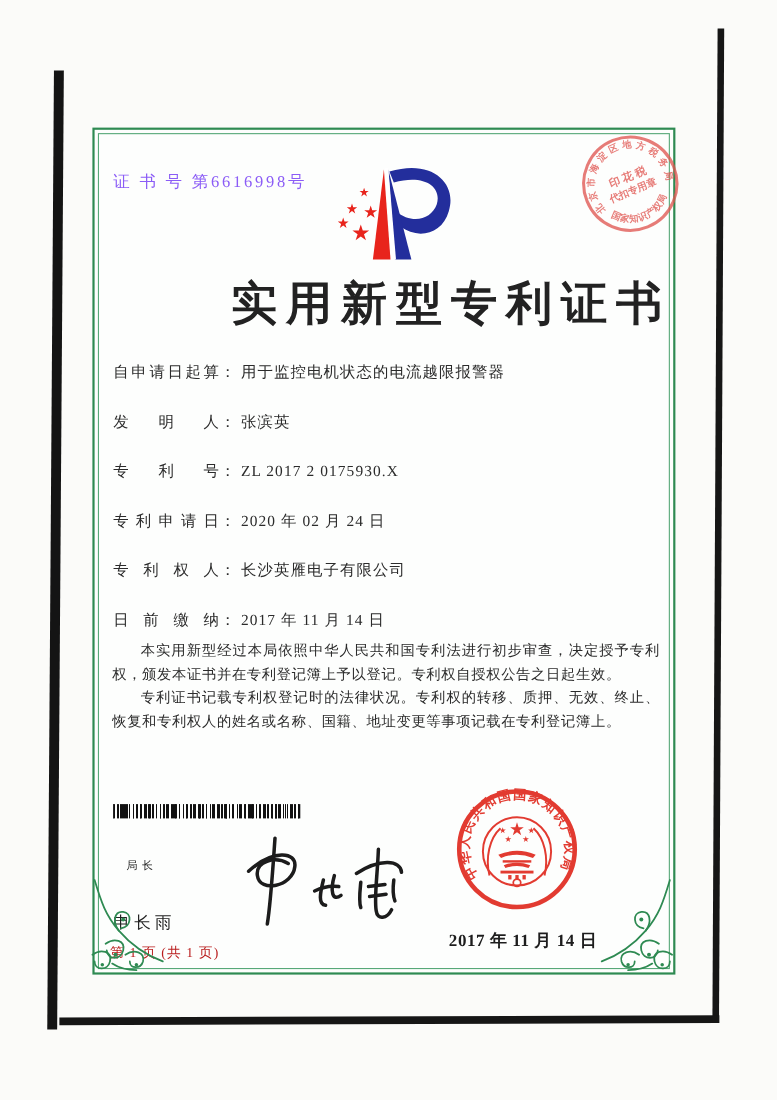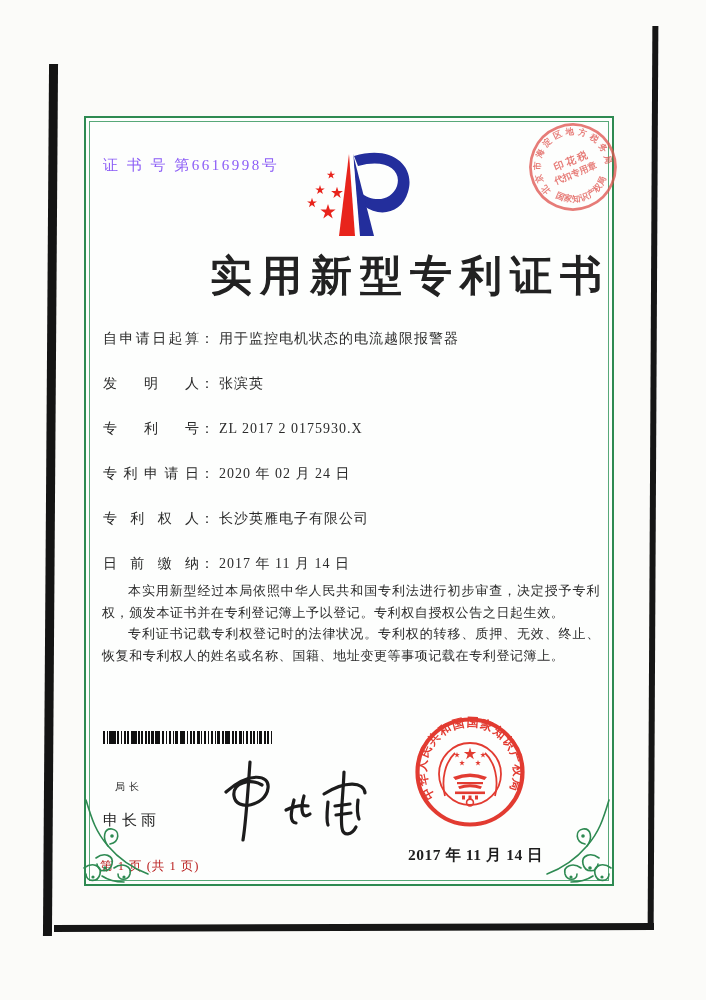--- a/index.html
+++ b/index.html
@@ -27,21 +27,21 @@
   .field-value{display:inline-block;margin-left:5px;letter-spacing:1px;}
   .paragraphs{position:absolute;left:102px;top:580px;width:498px;z-index:2;}
   .paragraphs p{margin:0;font-size:13px;line-height:21.5px;text-align:justify;text-indent:2em;letter-spacing:0.6px;}
   .barcode{position:absolute;left:103px;top:731px;width:170px;height:13px;z-index:2;
     background-image:
       repeating-linear-gradient(90deg,#111 0 1.5px,transparent 1.5px 3.5px),
       repeating-linear-gradient(90deg,#111 0 1px,transparent 1px 6px),
       repeating-linear-gradient(90deg,transparent 0 9px,#111 9px 11px,transparent 11px 23px);
   }
   .issuer-title{position:absolute;left:103px;top:780px;font-size:10px;letter-spacing:4px;z-index:2;color:#222;margin-left:12px;}
-  .issuer-name{position:absolute;left:103px;top:811px;font-size:15px;letter-spacing:4px;z-index:2;color:#222;}
+  .issuer-name{position:absolute;left:103px;top:830px;font-size:15px;letter-spacing:4px;z-index:2;color:#222;}
   .signature{position:absolute;left:198px;top:750px;z-index:3;}
   .seal{position:absolute;left:414px;top:716px;z-index:4;}
   .seal-date{position:absolute;left:408px;top:845px;font-size:15.5px;font-weight:600;letter-spacing:0.5px;color:#1d1d1d;z-index:5;white-space:nowrap;}
   .tax-stamp{position:absolute;left:520px;top:114px;z-index:5;opacity:0.9;}
   .page-footer{position:absolute;left:84px;top:858px;width:526px;text-align:left;font-size:12.5px;letter-spacing:1px;z-index:2;color:#b91c1c;padding-left:16px;}
 </style>
 </head>
 <body>
 
 <div class="scan-strip-left"></div>

